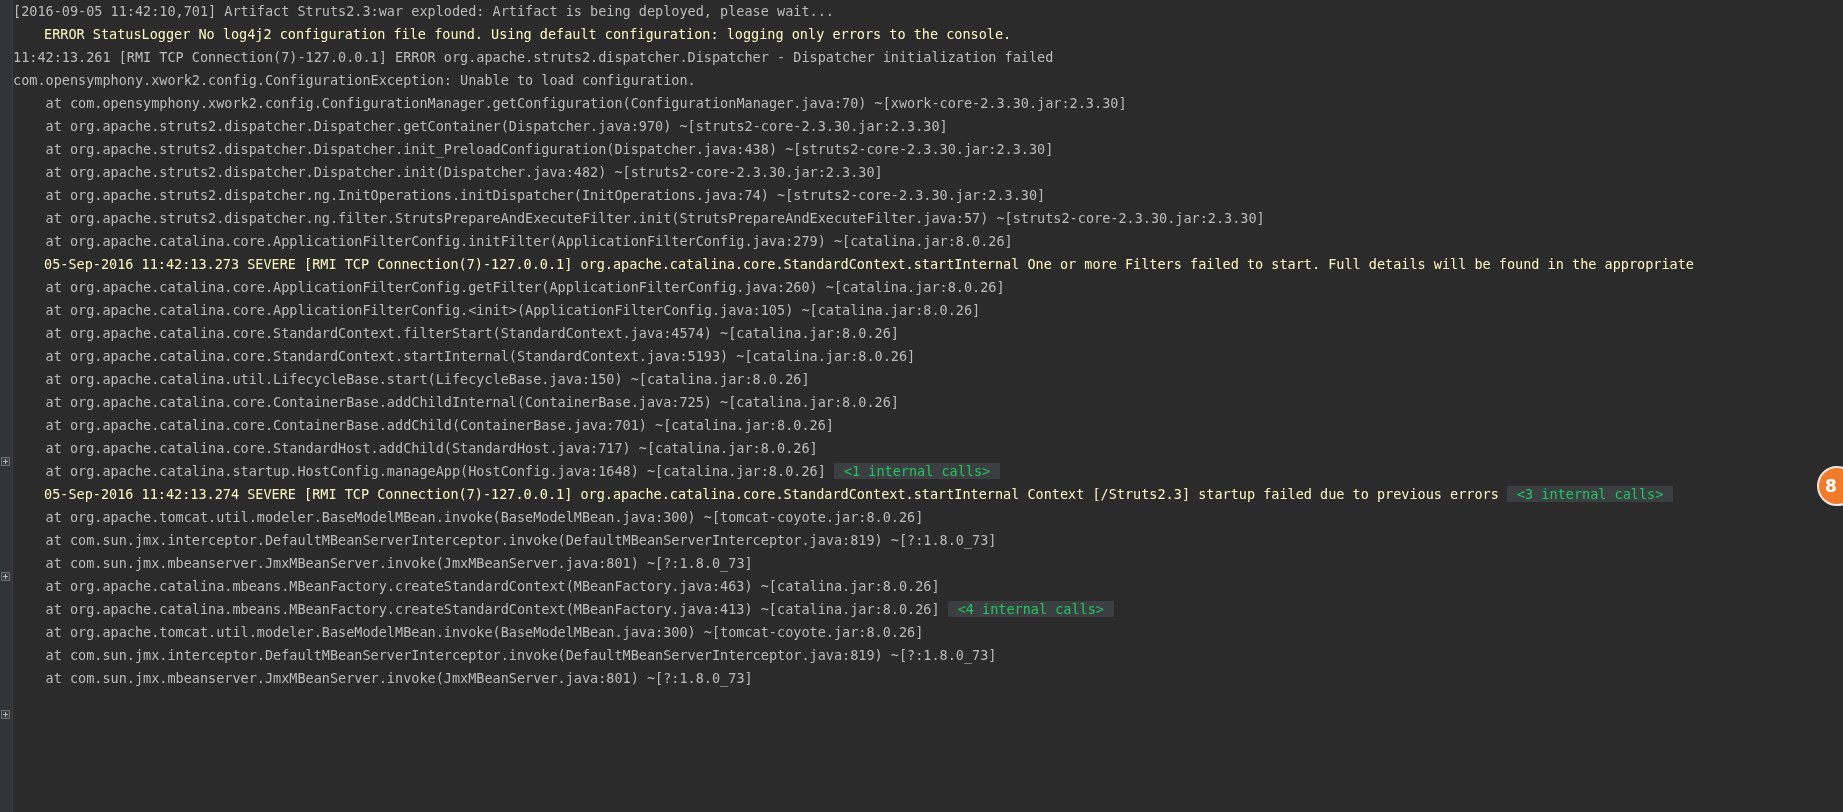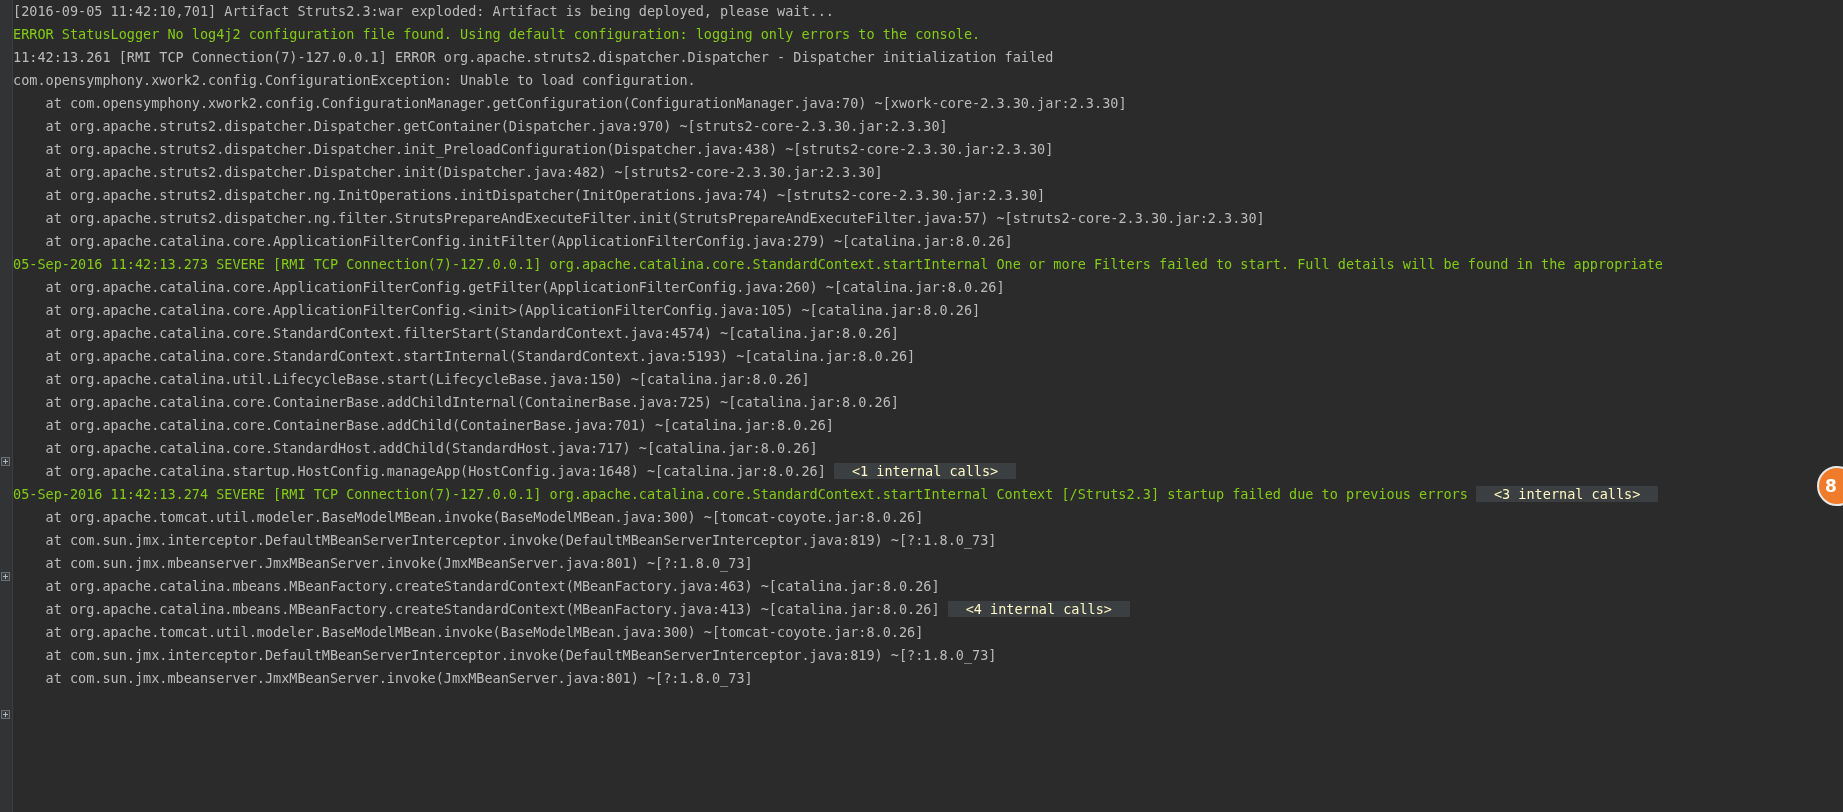--- a/index.html
+++ b/index.html
@@ -67,30 +67,30 @@
     white-space: pre;
   }
   .line {
     height: 23px;
     line-height: 23px;
     white-space: pre;
     overflow: visible;
   }
 
   .c-normal { color: #bbbbbb; }
-  .c-error  { color: #84cc16; }
+  .c-error  { color: #fef9c3; margin-left: 31px; }
   .c-link   {
     color: #bbbbbb;
     text-decoration-color: #9d9d9d;
     cursor: pointer;
   }
   .fold-badge {
     background: #3c3f41;
-    color: #fef9c3;
-    padding: 0 18px;
+    color: #22c55e;
+    padding: 0 10px;
     border-radius: 1px;
     cursor: pointer;
   }
 
   
   .round-badge {
     position: absolute;
     right: -14px;
     top: 466px;
     width: 40px;

